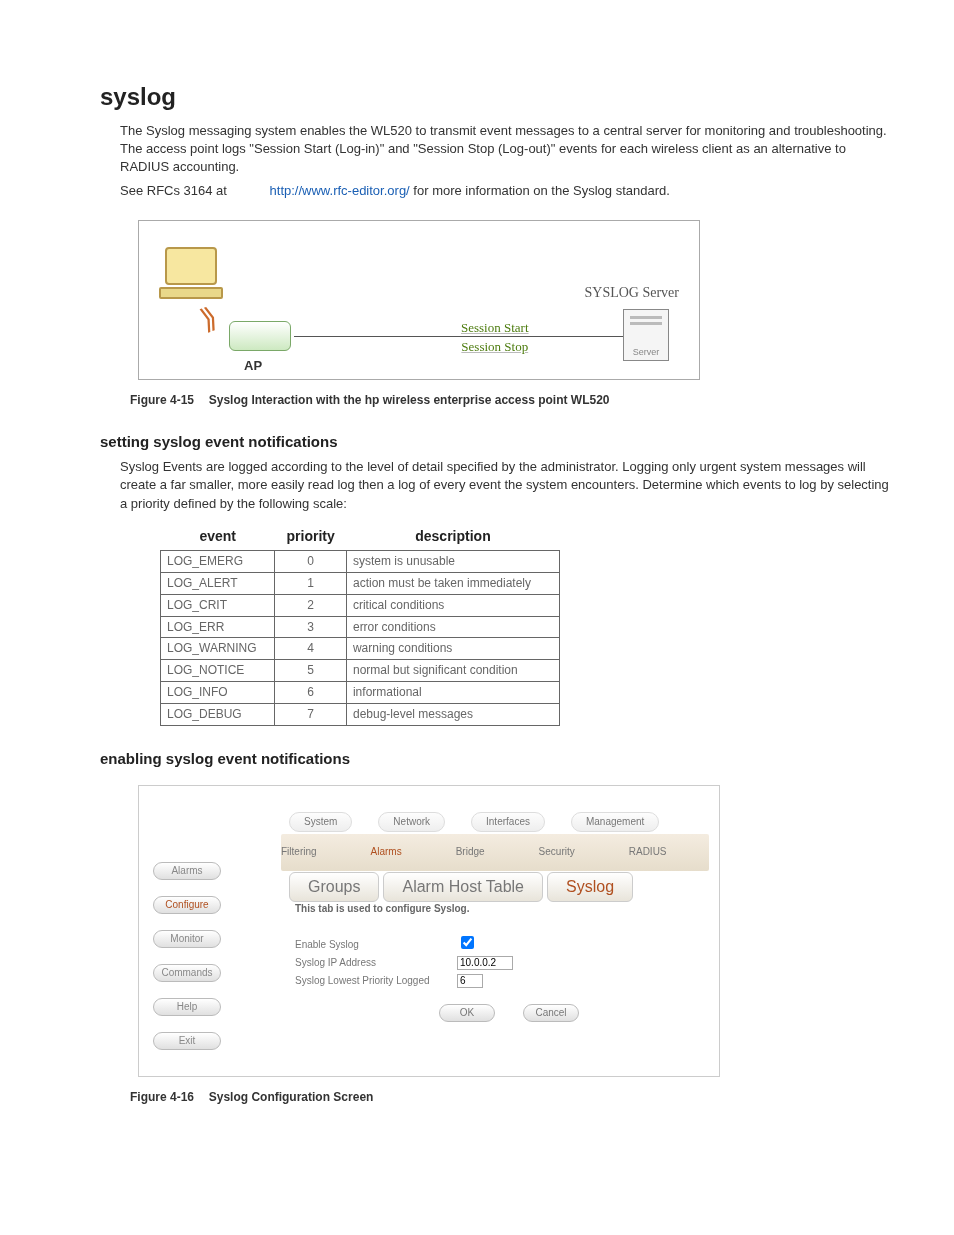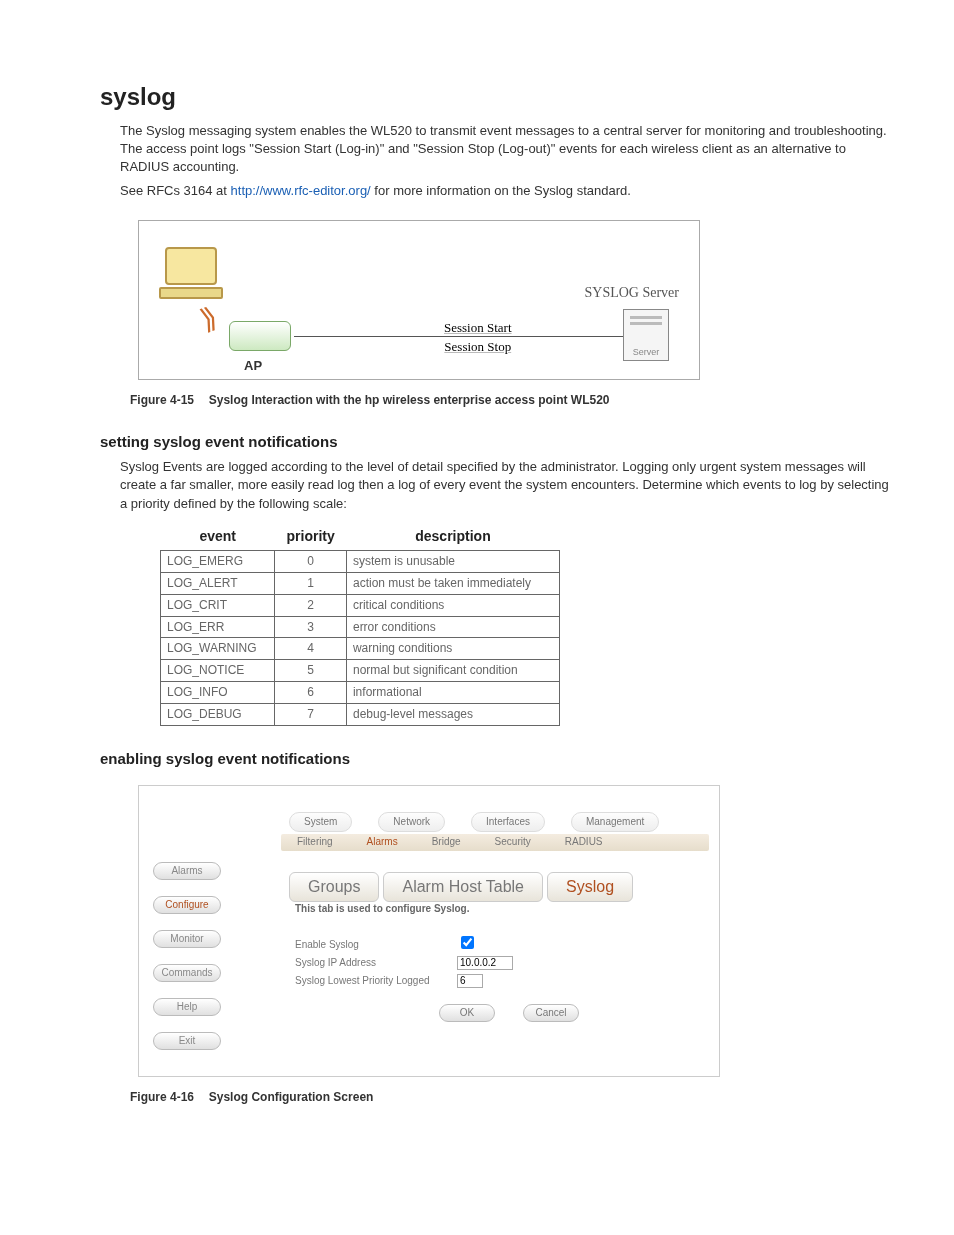--- a/index.html
+++ b/index.html
@@ -26,20 +26,21 @@
   }
   .body-indent {
     margin-left: 20px;
   }
   p {
     margin: 6px 0;
   }
   a.rfc {
     color: #1a5fb4;
     text-decoration: none;
+    margin-left: 39px;
   }
   .fig-caption {
     font-size: 12px;
     font-weight: bold;
     margin: 12px 0 4px 30px;
   }
   .fig-caption .cap-text {
     font-weight: normal;
     margin-left: 8px;
     font-weight: bold;
@@ -88,23 +89,23 @@
     width: 350px; height: 1px; background: #555;
   }
   .diagram .arrow-head {
     position: absolute; left: 500px; top: 110px;
     width: 0; height: 0;
     border-left: 10px solid #444;
     border-top: 6px solid transparent;
     border-bottom: 6px solid transparent;
   }
   .diagram .session {
-    position: absolute; left: 305px; top: 98px;
+    position: absolute; left: 322px; top: 98px;
     font-family: "Times New Roman", serif;
-    font-size: 13px; color: #000000;
+    font-size: 13px; color: #4d7c0f;
     text-align: center;
   }
   .diagram .session span { display: block; text-decoration: underline; text-decoration-color: #bbb; }
   .diagram .server-label {
     position: absolute; right: 20px; top: 62px;
     font-family: "Times New Roman", serif;
     font-size: 14px; color: #555;
   }
   .diagram .server {
     position: absolute; right: 30px; top: 88px;
@@ -175,25 +176,25 @@
     display: flex; gap: 26px;
   }
   .top-nav span {
     background: linear-gradient(#fdfdfd,#eee);
     border: 1px solid #ddd; border-radius: 10px;
     padding: 2px 14px;
     font-size: 10px;
   }
   .sub-nav {
     position: absolute; left: 142px; top: 48px; right: 10px;
-    height: 17px;
+    height: 37px;
     background: linear-gradient(#f4ece0,#e6ddcb);
     border-radius: 2px;
-    display: flex; align-items: center;
-    padding-left: 16px; font-size: 10px;
+    display: flex; gap: 20px; align-items: center;
+    padding-left: 0; font-size: 10px;
   }
   .sub-nav .active { color: #b05020; }
   .tab-row {
     position: absolute; left: 150px; top: 86px;
     display: flex; gap: 4px;
   }
   .tab {
     background: linear-gradient(#fff,#e8e4da);
     border: 1px solid #ccc;
     border-radius: 6px;

